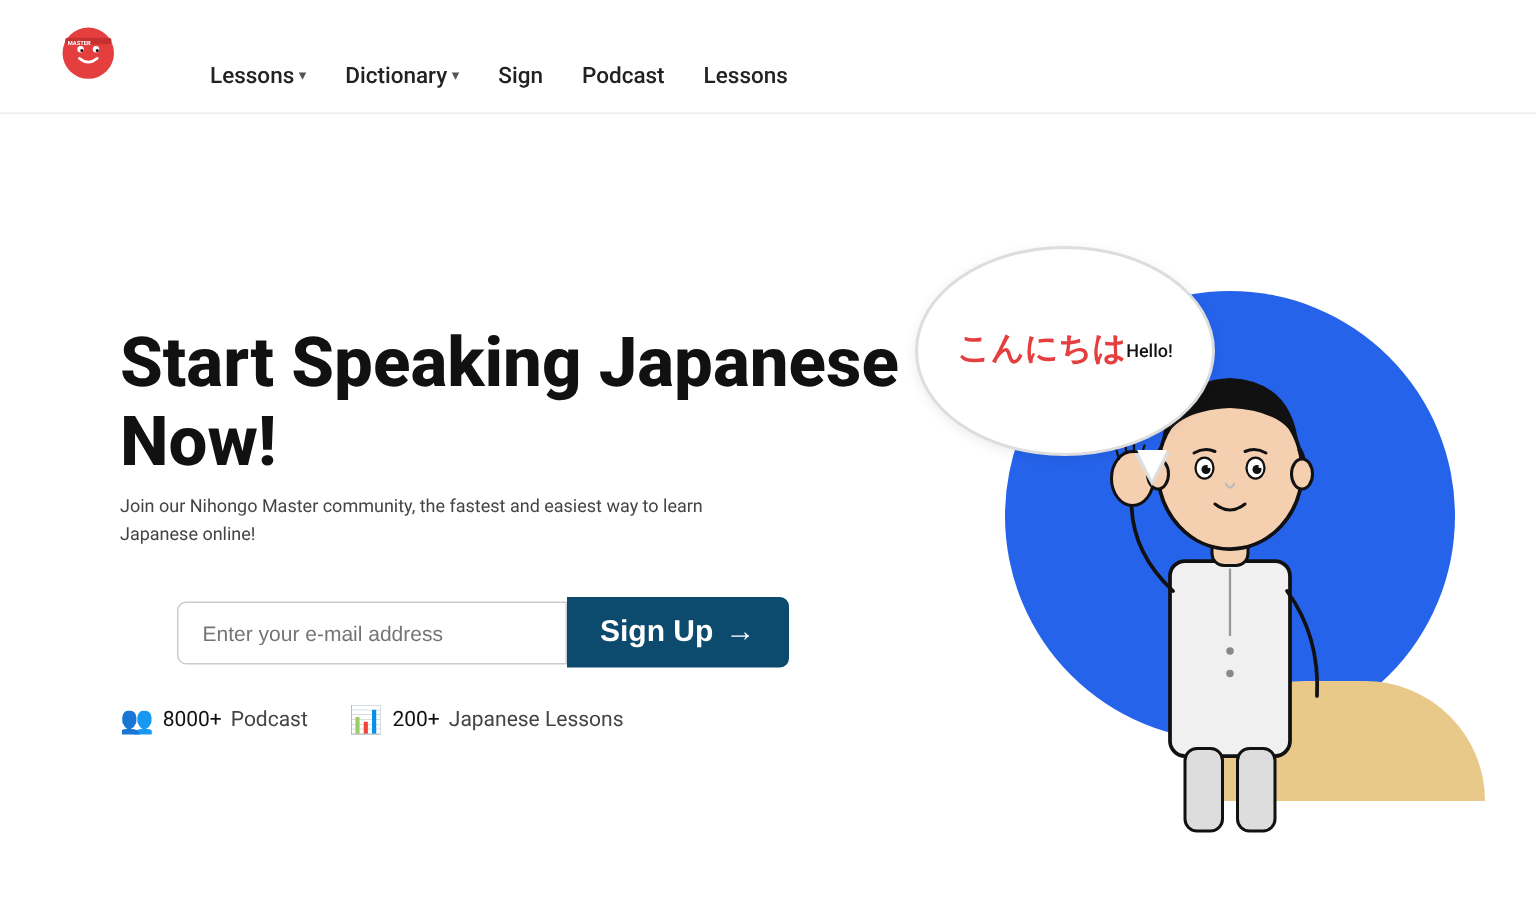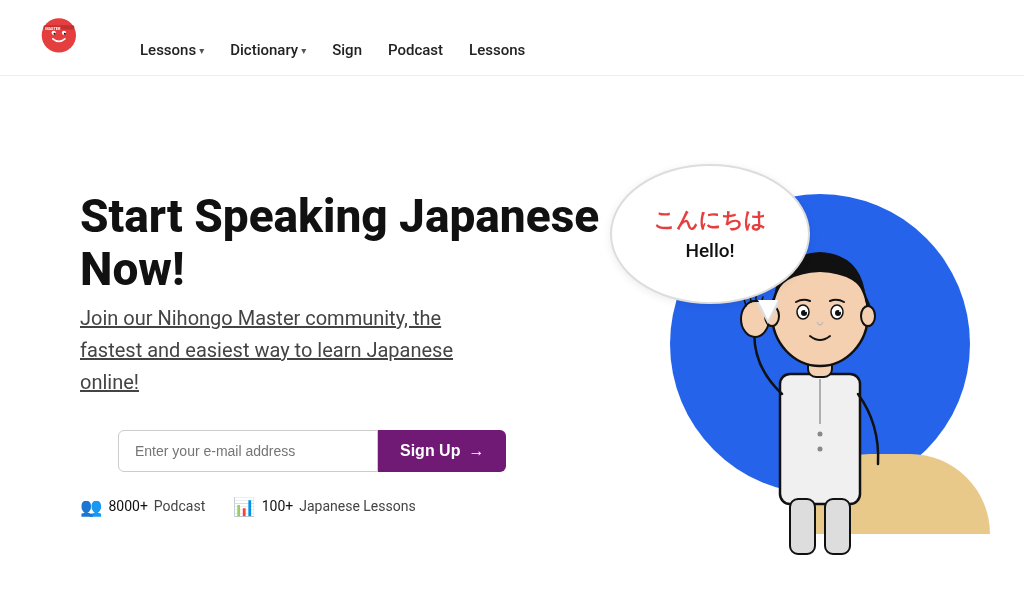--- a/index.html
+++ b/index.html
@@ -64,50 +64,49 @@
       z-index: 2;
     }
     .hero-title {
       font-size: 46px;
       font-weight: 800;
       line-height: 1.15;
       color: #111;
       margin-bottom: 6px;
     }
     .hero-subtitle {
-      font-size: 20px;
+      font-size: 12px;
       color: #444;
       line-height: 1.6;
       margin-bottom: 32px;
       max-width: 420px;
-      text-decoration: underline;
     }
     .email-row {
       display: flex;
       align-items: center;
       gap: 0;
       margin-bottom: 24px;
       padding-left: 38px;
     }
     .email-input {
       padding: 12px 16px;
       border: 1px solid #ccc;
       border-radius: 6px 0 0 6px;
       font-size: 14px;
       width: 260px;
       outline: none;
       color: #888;
     }
     .signup-btn {
       padding: 12px 22px;
-      background: #701a75;
+      background: #0c4a6e;
       color: #fff;
       border: none;
       border-radius: 0 6px 6px 0;
-      font-size: 16px;
+      font-size: 20px;
       font-weight: 600;
       cursor: pointer;
       display: flex;
       align-items: flex-end;
       gap: 8px;
       white-space: nowrap;
     }
     .stats-row {
       display: flex;
       align-items: center;
@@ -167,21 +166,21 @@
     .speech-bubble {
       position: absolute;
       top: 20px;
       left: 10px;
       background: #fff;
       border: 2px solid #ddd;
       border-radius: 50%;
       width: 200px;
       height: 140px;
       display: flex;
-      flex-direction: column;
+      flex-direction: row;
       align-items: center;
       justify-content: center;
       z-index: 3;
       box-shadow: 0 2px 8px rgba(0,0,0,0.08);
     }
     .speech-bubble::after {
       content: '';
       position: absolute;
       bottom: -18px;
       right: 30px;
@@ -202,21 +201,21 @@
       border-right: 12px solid transparent;
       border-top: 22px solid #ddd;
     }
     .jp-text {
       font-size: 22px;
       color: #e53e3e;
       font-weight: 600;
       margin-bottom: 4px;
     }
     .hello-text {
-      font-size: 19px;
+      font-size: 12px;
       color: #111;
       font-weight: 500;
     }
 
     
     .character-svg {
       position: absolute;
       bottom: 0;
       right: 60px;
       z-index: 2;
@@ -280,21 +279,21 @@
     </div>
 
     <div class="stats-row">
       <div class="stat-item">
         <span class="stat-icon">👥</span>
         <span class="stat-num">8000+</span>
         <span>Podcast</span>
       </div>
       <div class="stat-item">
         <span class="stat-icon">📊</span>
-        <span class="stat-num">100+</span>
+        <span class="stat-num">200+</span>
         <span>Japanese Lessons</span>
       </div>
     </div>
   </div>
 
   <div class="hero-right">
     <div class="hero-illustration">
 
       <div class="blue-circle"></div>
 

